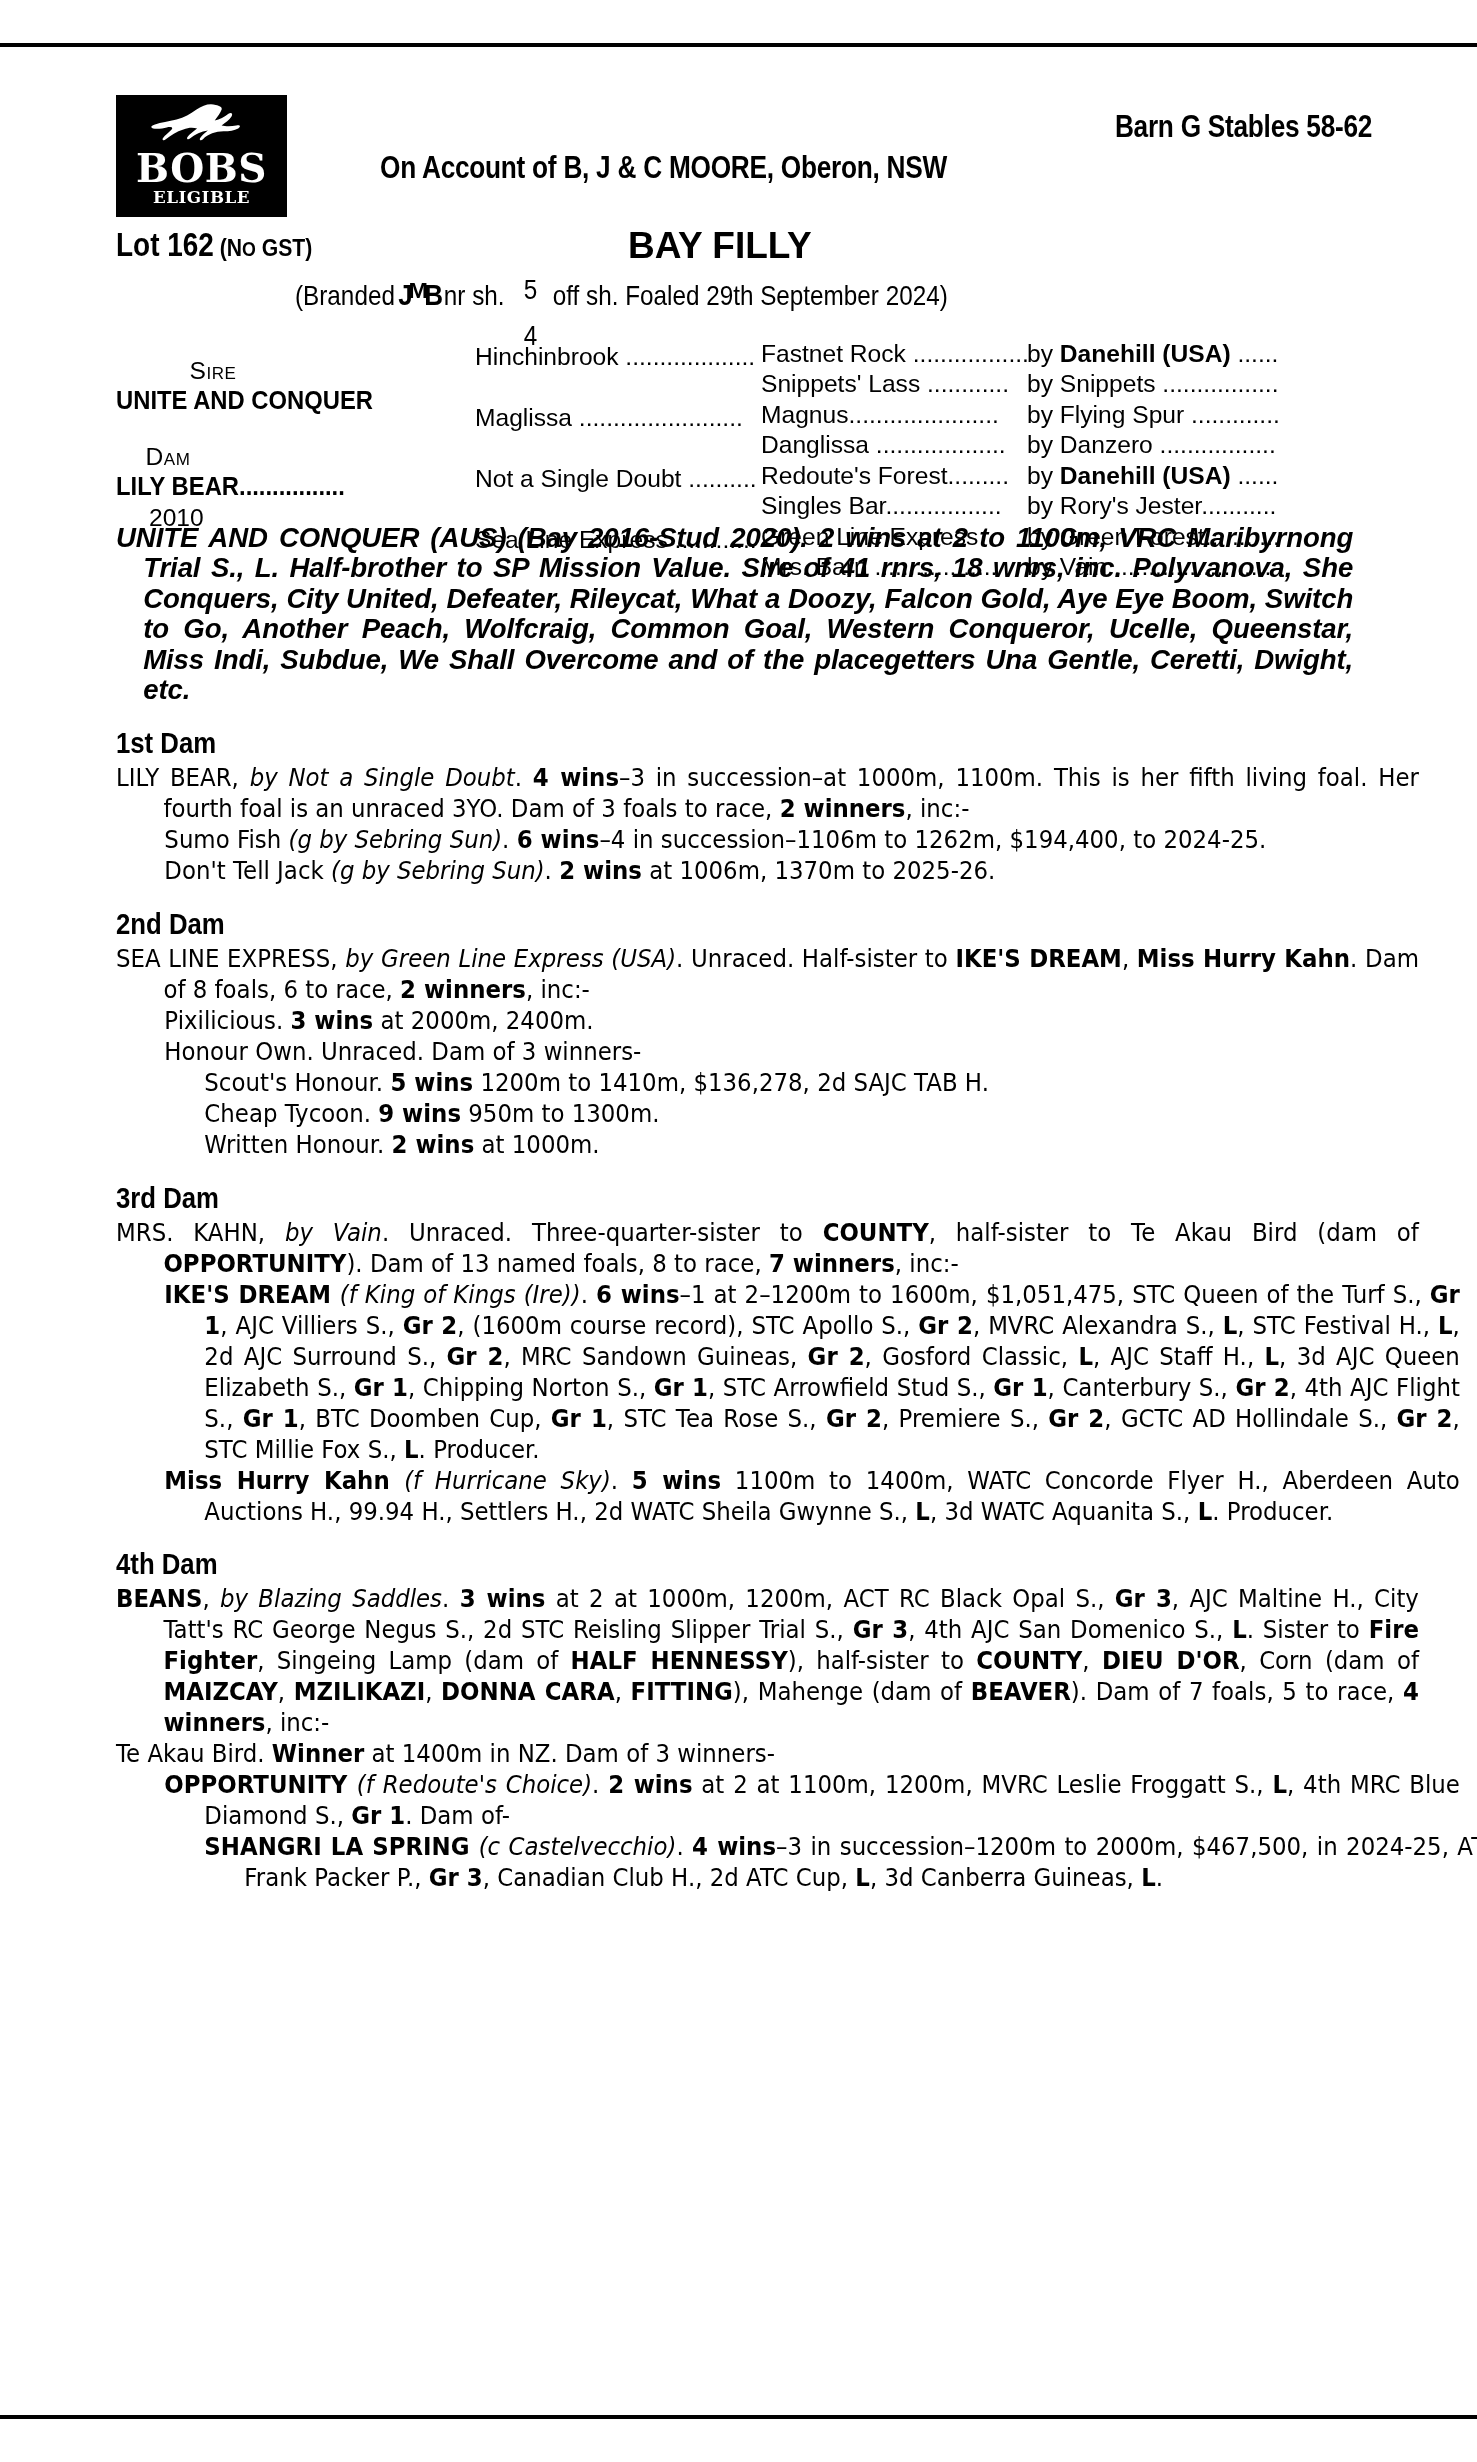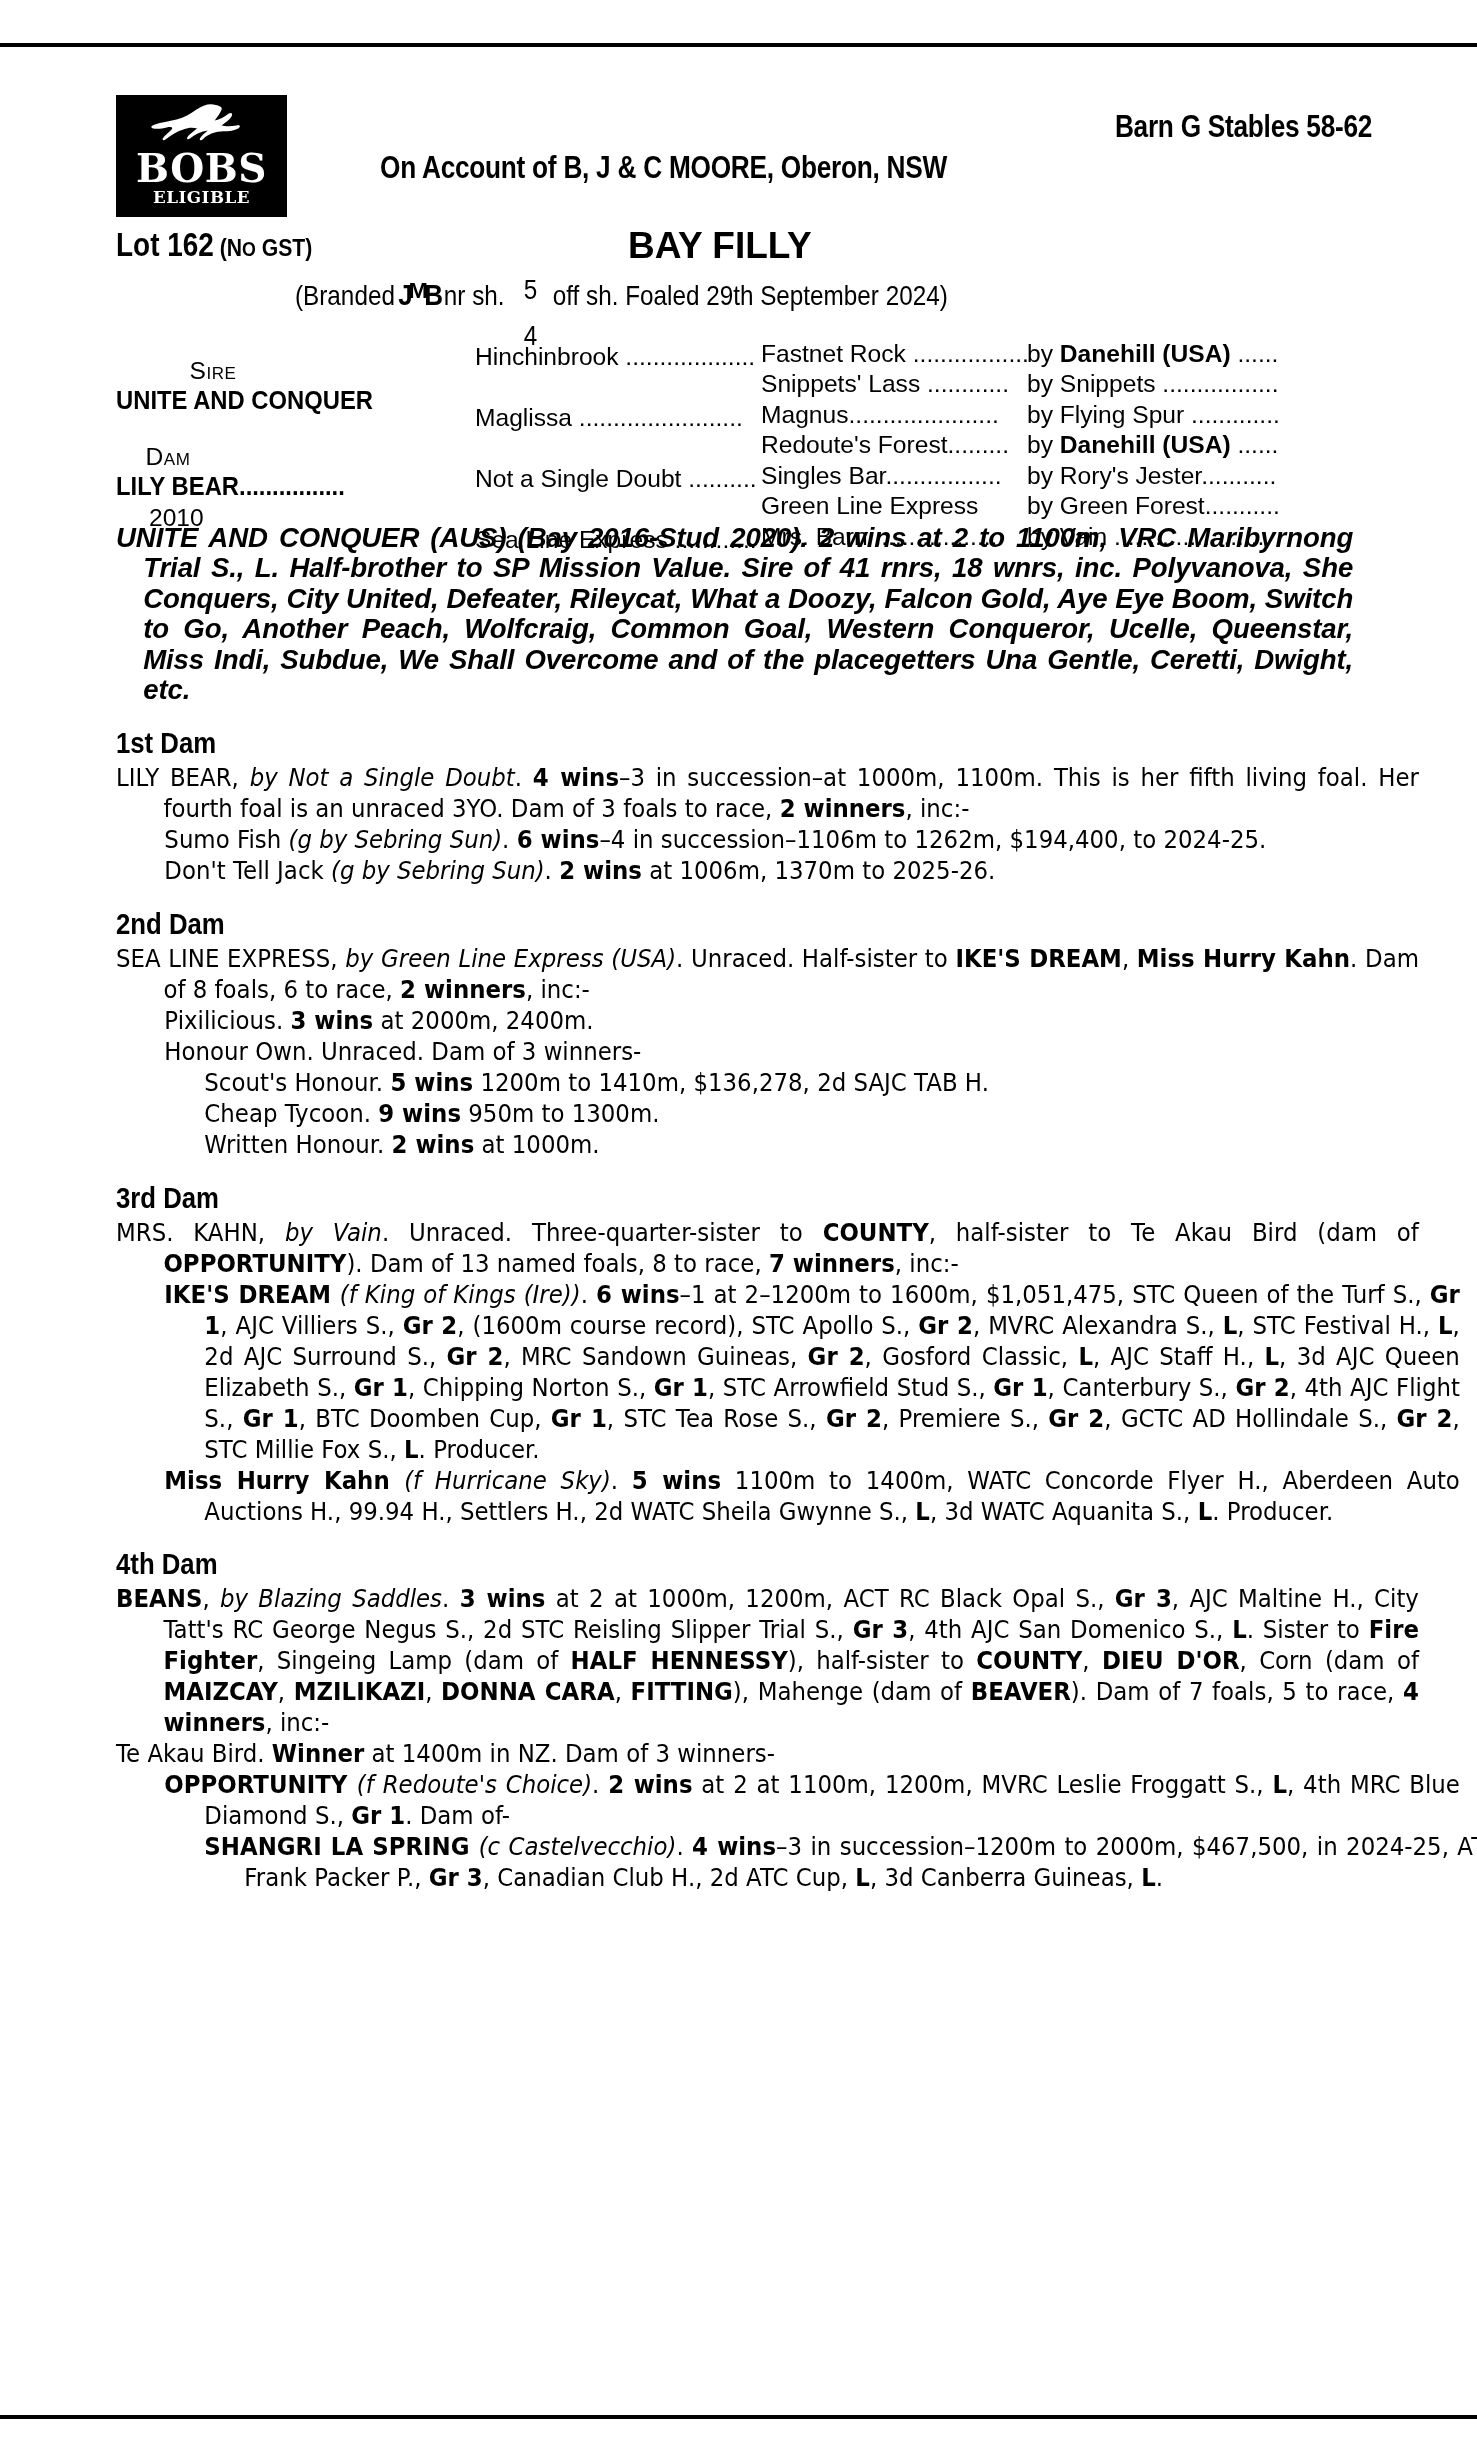--- a/index.html
+++ b/index.html
@@ -345,20 +345,24 @@
             <div class="ggp-a">Fastnet Rock ..................</div>
             <div class="ggp-b"><span>by </span><b>Danehill (USA)</b><span> ......</span></div>
           </div>
           <div class="ggp-row">
             <div class="ggp-a">Snippets' Lass ............</div>
             <div class="ggp-b"><span>by </span><span>Snippets</span><span> .................</span></div>
           </div>
           <div class="ggp-row">
             <div class="ggp-a">Magnus......................</div>
             <div class="ggp-b"><span>by </span><span>Flying Spur</span><span> .............</span></div>
+          </div>
+          <div class="ggp-row">
+            <div class="ggp-a">Danglissa ...................</div>
+            <div class="ggp-b"><span>by </span><span>Danzero</span><span> .................</span></div>
           </div>
           <div class="ggp-row">
             <div class="ggp-a">Redoute's Forest.........</div>
             <div class="ggp-b"><span>by </span><b>Danehill (USA)</b><span> ......</span></div>
           </div>
           <div class="ggp-row">
             <div class="ggp-a">Singles Bar.................</div>
             <div class="ggp-b"><span>by </span><span>Rory's Jester</span><span>...........</span></div>
           </div>
           <div class="ggp-row">

